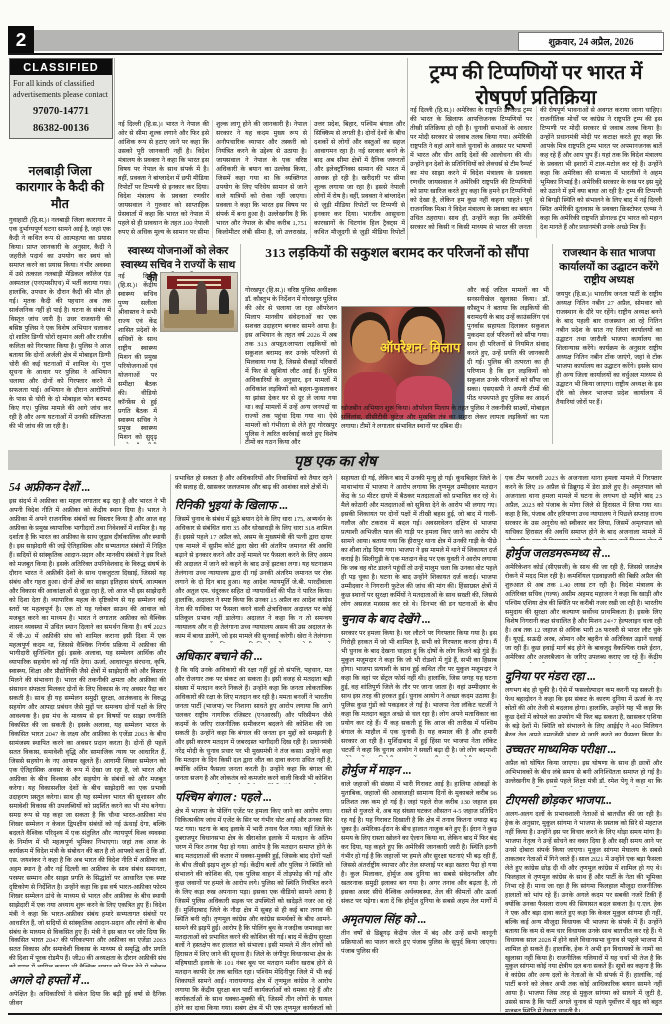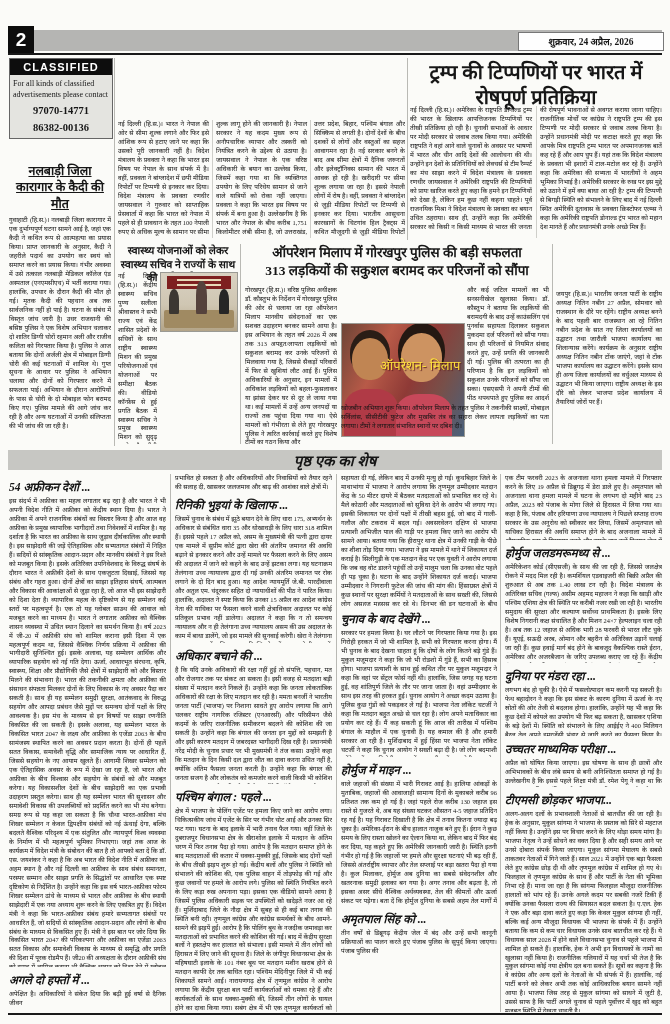--- a/index.html
+++ b/index.html
@@ -18,21 +18,21 @@
   
   .cls-box{border:1px solid #666;background:#e4e4e0;}
   .cls-head{background:#0d0d0d;color:#fff;text-align:center;font-family:"Liberation Sans",sans-serif;
             font-weight:bold;font-size:11px;letter-spacing:1px;padding:2px 0;}
   .cls-body{text-align:left;font-size:8px;line-height:1.35;padding:4px 3px 1px;}
   .cls-phone{text-align:center;font-weight:bold;font-size:10.5px;line-height:1.25;padding:2px 0 4px;}
   
   .hl{font-weight:bold;text-align:center;line-height:1.14;}
   .hl-main{font-size:21px;}
   .hl-trump{font-size:20px;line-height:1.25;}
-  .hl-small{font-size:12.5px;line-height:1.3;text-decoration:underline;}
+  .hl-small{font-size:12.5px;line-height:1.3;}
   .hl-mid{font-size:10.5px;line-height:1.3;}
   .hl-milap{font-size:13.5px;line-height:1.3;}
   
   .bt{font-size:6.4px;line-height:1.4;text-align:justify;overflow:hidden;}
   .cols3{column-count:3;column-gap:7px;column-rule:1px solid #cfcfca;}
   .cols2{column-count:2;column-gap:8px;column-rule:1px solid #cfcfca;}
   
   .band{background:#c7c7c3;display:flex;align-items:center;justify-content:center;}
   .band span{font-weight:bold;font-style:italic;font-size:15px;}
   .jh{font-weight:bold;font-style:italic;text-align:left;font-size:11.5px;margin:5px 0 3px;}
@@ -45,21 +45,21 @@
   .ph-meet .table{position:absolute;left:4%;bottom:6%;width:92%;height:30%;background:#a08a62;border-radius:2px;}
   .ph-meet .p1,.ph-meet .p2,.ph-meet .p3{position:absolute;bottom:30%;width:14%;height:42%;background:#3c3732;border-radius:45% 45% 8% 8%;}
   .ph-meet .p1{left:10%;}
   .ph-meet .p2{left:46%;height:56%;background:#55423c;}
   .ph-meet .p3{right:10%;background:#262626;}
   .ph-kids{background:linear-gradient(115deg,#6d4436 0%,#b85a48 30%,#8e3a36 55%,#77504a 75%,#49617c 100%);position:relative;}
   .ph-kids .h1{position:absolute;left:8%;top:12%;width:30%;height:38%;background:#c08553;border-radius:50% 50% 46% 46%;box-shadow:0 -6px 0 2px #2a1d16;}
   .ph-kids .h2{position:absolute;left:48%;top:8%;width:34%;height:44%;background:#cd9361;border-radius:50% 50% 46% 46%;box-shadow:0 -7px 0 3px #241812;}
   .ph-kids .b1{position:absolute;left:2%;bottom:0;width:44%;height:42%;background:#b03a46;border-radius:40% 40% 0 0;}
   .ph-kids .b2{position:absolute;left:44%;bottom:0;width:46%;height:38%;background:#c7485a;border-radius:40% 40% 0 0;}
-  .ph-overlay{position:absolute;right:3%;top:30%;color:#ffe23c;font-weight:normal;font-size:13px;
+  .ph-overlay{position:absolute;right:3%;top:30%;color:#ffe23c;font-weight:bold;font-size:13px;
               line-height:1.3;text-align:right;text-shadow:1px 1px 1px #5c1f1f;}
 </style>
 </head>
 <body>
 
 <div class="page">
 
   <div class="abs hdr-bar" style="left:8px;top:30px;width:654px;height:21px;"></div>
   <div class="abs pageno" style="left:8px;top:26px;width:26px;height:28px;">2</div>
   <div class="abs whtbox datebox" style="left:518px;top:32px;width:144px;height:17px;">शुक्रवार, 24 अप्रैल, 2026</div>
@@ -94,36 +94,36 @@
       <div class="p1"></div>
       <div class="p2"></div>
       <div class="p3"></div>
     </div>
     <div class="bt" style="height:172px;">नई दिल्ली (हि.स.)। केंद्रीय स्वास्थ्य सचिव पुण्य सलीला श्रीवास्तव ने सभी राज्य एवं केंद्र शासित प्रदेशों के सचिवों के साथ राष्ट्रीय स्वास्थ्य मिशन की प्रमुख परियोजनाओं एवं योजनाओं पर समीक्षा बैठक की। वीडियो कॉन्फ्रेंस से हुई प्रगति बैठक में स्वास्थ्य सचिव ने प्रमुख स्वास्थ्य मिशन को सुदृढ़ करने और टीबी मुक्त भारत तथा सतत विकास लक्ष्य सहित प्रमुख स्वास्थ्य संकेतकों पर प्रगति में तेजी लाने का आग्रह किया। पुण्य सलीला श्रीवास्तव ने स्वास्थ्य क्षेत्र में आयुष्मान भारत स्वास्थ्य अवसंरचना मिशन (पीएम-अभिम) के तहत ढांचे को सुदृढ़ करना, चिकित्सा एवं नर्सिंग शिक्षा क्षमता बढ़ाने पर जोर दिया। इसके साथ आयुष्मान भारत डिजिटल मिशन, आयुष्मान भारत प्रधानमंत्री जन आरोग्य योजना (पीएम-जेएवाई) में चल रही प्रगति की भी समीक्षा की। यह टीबी योजना स्वास्थ्य प्रणालियों को उन्नत बनाने के साथ-साथ स्वास्थ्य सुरक्षा अनुपालन सुनिश्चित करती है।</div>
   </div>
 
   <div class="abs vline" style="left:240px;top:244px;height:200px;"></div>
 
   <div class="abs" style="left:245px;top:244px;width:304px;height:202px;">
-    <div class="hl hl-milap">ऑपरेशन मिलाप में गोरखपुर पुलिस की बड़ी सफलता</div>
     <div class="hl hl-milap">313 लड़कियों की सकुशल बरामद कर परिजनों को सौंपा</div>
     <div class="abs bt" style="left:0;top:42px;width:92px;height:160px;">गोरखपुर (हि.स.)। वरिष्ठ पुलिस अधीक्षक डॉ. कौस्तुभ के निर्देशन में गोरखपुर पुलिस की ओर से चलाया जा रहा ऑपरेशन मिलाप मानवीय संवेदनाओं का एक सशक्त उदाहरण बनकर सामने आया है। इस अभियान के तहत वर्ष 2026 में अब तक 313 अपहृत/लापता लड़कियों को सकुशल बरामद कर उनके परिजनों से मिलवाया गया है, जिससे सैकड़ों परिवारों में फिर से खुशियां लौट आई हैं। पुलिस अधिकारियों के अनुसार, इन मामलों में अधिकांश लड़कियों को बहला-फुसलाकर या झांसा देकर घर से दूर ले जाया गया था। कई मामलों में उन्हें अन्य जनपदों या राज्यों तक पहुंचा दिया गया था। ऐसे मामलों को गंभीरता से लेते हुए गोरखपुर पुलिस ने त्वरित कार्रवाई करते हुए विशेष टीमों का गठन किया और</div>
     <div class="abs photo ph-kids" style="left:96px;top:44px;width:122px;height:112px;">
       <div class="h1"></div>
       <div class="h2"></div>
       <div class="b1"></div>
       <div class="b2"></div>
       <div class="ph-overlay">ऑपरेशन- मिलाप</div>
     </div>
     <div class="abs bt" style="left:222px;top:42px;width:82px;height:116px;">और कई जटिल मामलों का भी सनसनीखेज खुलासा किया। डॉ. कौस्तुभ ने बताया कि लड़कियों की बरामदगी के बाद उन्हें काउंसलिंग एवं पुनर्वास सहायता दिलाकर सकुशल मुकदमा दर्ज परिजनों को सौंपा गया। साथ ही परिजनों से नियमित संवाद करते हुए, उन्हें प्रगति की जानकारी दी गई। पुलिस की तत्परता का ही परिणाम है कि इन लड़कियों को सकुशल उनके परिजनों को सौंपा जा सका। एसएसपी ने अपनी टीमों की पीठ थपथपाते हुए पुलिस का आदर्श वाक्य दोहराया।</div>
     <div class="abs bt" style="left:96px;top:160px;width:208px;height:42px;">खोजबीन अभियान शुरू किया। ऑपरेशन मिलाप के तहत पुलिस ने तकनीकी साक्ष्यों, मोबाइल सर्विलांस, सीसीटीवी फुटेज और मुखबिर तंत्र का सहारा लेकर लापता लड़कियों का पता लगाया। टीमों ने लगातार संभावित स्थानों पर दबिश दी।</div>
   </div>
 
   <div class="abs vline" style="left:552px;top:244px;height:200px;"></div>
 
+  <div class="abs hl hl-mid" style="left:556px;top:246px;width:106px;">राजस्थान के सात भाजपा कार्यालयों का उद्घाटन करेंगे राष्ट्रीय अध्यक्ष</div>
   <div class="abs bt" style="left:556px;top:290px;width:106px;height:154px;">जयपुर (हि.स.)। भारतीय जनता पार्टी के राष्ट्रीय अध्यक्ष नितिन नबीन 27 अप्रैल, सोमवार को राजस्थान के दौरे पर रहेंगे। राष्ट्रीय अध्यक्ष बनने के बाद पहली बार राजस्थान आ रहे नितिन नबीन प्रदेश के सात नए जिला कार्यालयों का उद्घाटन तथा जारौली भाजपा कार्यालय का शिलान्यास करेंगे। कार्यक्रम के अनुसार राष्ट्रीय अध्यक्ष नितिन नबीन टोंक जाएंगे, जहां वे टोंक भाजपा कार्यालय का उद्घाटन करेंगे। इसके साथ ही अन्य जिला कार्यालयों का वर्चुअल माध्यम से उद्घाटन भी किया जाएगा। राष्ट्रीय अध्यक्ष के इस दौरे को लेकर भाजपा प्रदेश कार्यालय में तैयारियां जोरों पर हैं।</div>
 
   <div class="abs band" style="left:8px;top:450px;width:654px;height:20px;">
     <span>पृष्ठ एक का शेष</span>
   </div>
 
   <div class="abs jcol" style="left:9px;top:474px;width:157px;height:538px;">
     <div class="jh">54 अफ्रीकन देशों ...</div>
     <div class="bt" style="max-height:470px;">इस संदर्भ में अफ्रीका का महत्व लगातार बढ़ रहा है और भारत ने भी अपनी विदेश नीति में अफ्रीका को केंद्रीय स्थान दिया है। भारत ने अफ्रीका में अपने राजनयिक संबंधों का विस्तार किया है और आज वह अफ्रीका के प्रमुख व्यापारिक भागीदारों तथा निवेशकों में शामिल है। यह दर्शाता है कि भारत का अफ्रीका के साथ जुड़ाव दीर्घकालिक और स्थायी है। इस साझेदारी की जड़ें ऐतिहासिक और सभ्यतागत संबंधों में निहित हैं। सदियों से सांस्कृतिक आदान-प्रदान और मानवीय संबंधों ने इस रिश्ते को मजबूत किया है। इसके अतिरिक्त उपनिवेशवाद के विरुद्ध संघर्ष के दौरान भारत ने अफ्रीकी देशों के साथ एकजुटता दिखाई, जिससे यह संबंध और गहरा हुआ। दोनों क्षेत्रों का साझा इतिहास संघर्ष, आत्मबल और विकास की आकांक्षाओं से जुड़ा रहा है, जो आज भी इस साझेदारी को दिशा देता है। व्यापारिक महत्व के दृष्टिकोण से यह सम्मेलन कई स्तरों पर महत्वपूर्ण है। एक तो यह ग्लोबल साउथ की आवाज को मजबूत करने का माध्यम है। भारत ने लगातार अफ्रीका को वैश्विक शासन व्यवस्था में उचित स्थान दिलाने का समर्थन किया है। वर्ष 2023 में जी-20 में अफ्रीकी संघ को शामिल कराना इसी दिशा में एक महत्वपूर्ण कदम था, जिससे वैश्विक निर्णय प्रक्रिया में अफ्रीका की भागीदारी सुनिश्चित हुई। इसके अलावा, यह सम्मेलन आर्थिक और व्यापारिक सहयोग को नई गति देगा। ऊर्जा, आधारभूत संरचना, कृषि, स्वास्थ्य, शिक्षा और प्रौद्योगिकी जैसे क्षेत्रों में साझेदारी को और विस्तार मिलने की संभावना है। भारत की तकनीकी क्षमता और अफ्रीका की संसाधन संपन्नता मिलकर दोनों के लिए विकास के नए अवसर पैदा कर सकती है। साथ ही यह सम्मेलन समुद्री सुरक्षा, आतंकवाद के विरुद्ध सहयोग और आपदा प्रबंधन जैसे मुद्दों पर समन्वय दोनों पक्षों के लिए आवश्यक है। इस मंच के माध्यम से इन विषयों पर साझा रणनीति विकसित की जा सकती है। इसके अलावा, यह सम्मेलन भारत के विकसित भारत 2047 के लक्ष्य और अफ्रीका के एजेंडा 2063 के बीच सामंजस्य स्थापित करने का अवसर प्रदान करता है। दोनों ही पहलें सतत विकास, समावेशी वृद्धि और सामाजिक न्याय पर आधारित हैं, जिससे सहयोग के नए आयाम खुलते हैं। आगामी शिखर सम्मेलन को एक ऐतिहासिक अवसर के रूप में देखा जा रहा है, जो भारत और अफ्रीका के बीच विश्वास और सहयोग के संबंधों को और मजबूत करेगा। यह विकासशील देशों के बीच साझेदारी का एक प्रभावी उदाहरण प्रस्तुत करेगा। साथ ही यह सम्मेलन भारत की सुशासन और समावेशी विकास की उपलब्धियों को प्रदर्शित करने का भी मंच बनेगा। समग्र रूप से यह कहा जा सकता है कि चौथा भारत-अफ्रीका मंच शिखर सम्मेलन न केवल द्विपक्षीय संबंधों को नई ऊंचाई देगा, बल्कि बदलते वैश्विक परिदृश्य में एक संतुलित और न्यायपूर्ण विश्व व्यवस्था के निर्माण में भी महत्वपूर्ण भूमिका निभाएगा। जहां तक आज के कार्यक्रम में विदेश मंत्री के संबोधन की बात है तो आपको बता दें कि डॉ. एस. जयशंकर ने कहा है कि अब भारत की विदेश नीति में अफ्रीका का अहम स्थान है और नई दिल्ली का अफ्रीका के साथ संबंध समानता, परस्पर सम्मान और साझा प्रगति के सिद्धांतों पर आधारित एक स्पष्ट दृष्टिकोण से निर्देशित है। उन्होंने कहा कि इस वर्ष भारत-अफ्रीका फोरम शिखर सम्मेलन ढांचे के माध्यम से भारत और अफ्रीका के बीच स्थायी साझेदारी में एक नया अध्याय शुरू करने के लिए एकत्रित हुए हैं। विदेश मंत्री ने कहा कि भारत-अफ्रीका संबंध हमारे सभ्यतागत संबंधों पर आधारित हैं, जो सदियों से सांस्कृतिक आदान-प्रदान और लोगों के बीच संबंध के माध्यम से विकसित हुए हैं। मंत्री ने इस बात पर जोर दिया कि विकसित भारत 2047 की परिकल्पना और अफ्रीका का एजेंडा 2063 सतत विकास और समावेशी विकास के माध्यम से समृद्धि और प्रगति की दिशा में पूरक रोडमैप हैं। जी20 की अध्यक्षता के दौरान अफ्रीकी संघ को समूह में शामिल कराना भी वैश्विक शासन को दिशा देने में ग्लोबल साउथ की आवाजों का विशेष महत्व होगा।</div>
     <div class="jh">अगले दो हफ्तों में ...</div>

